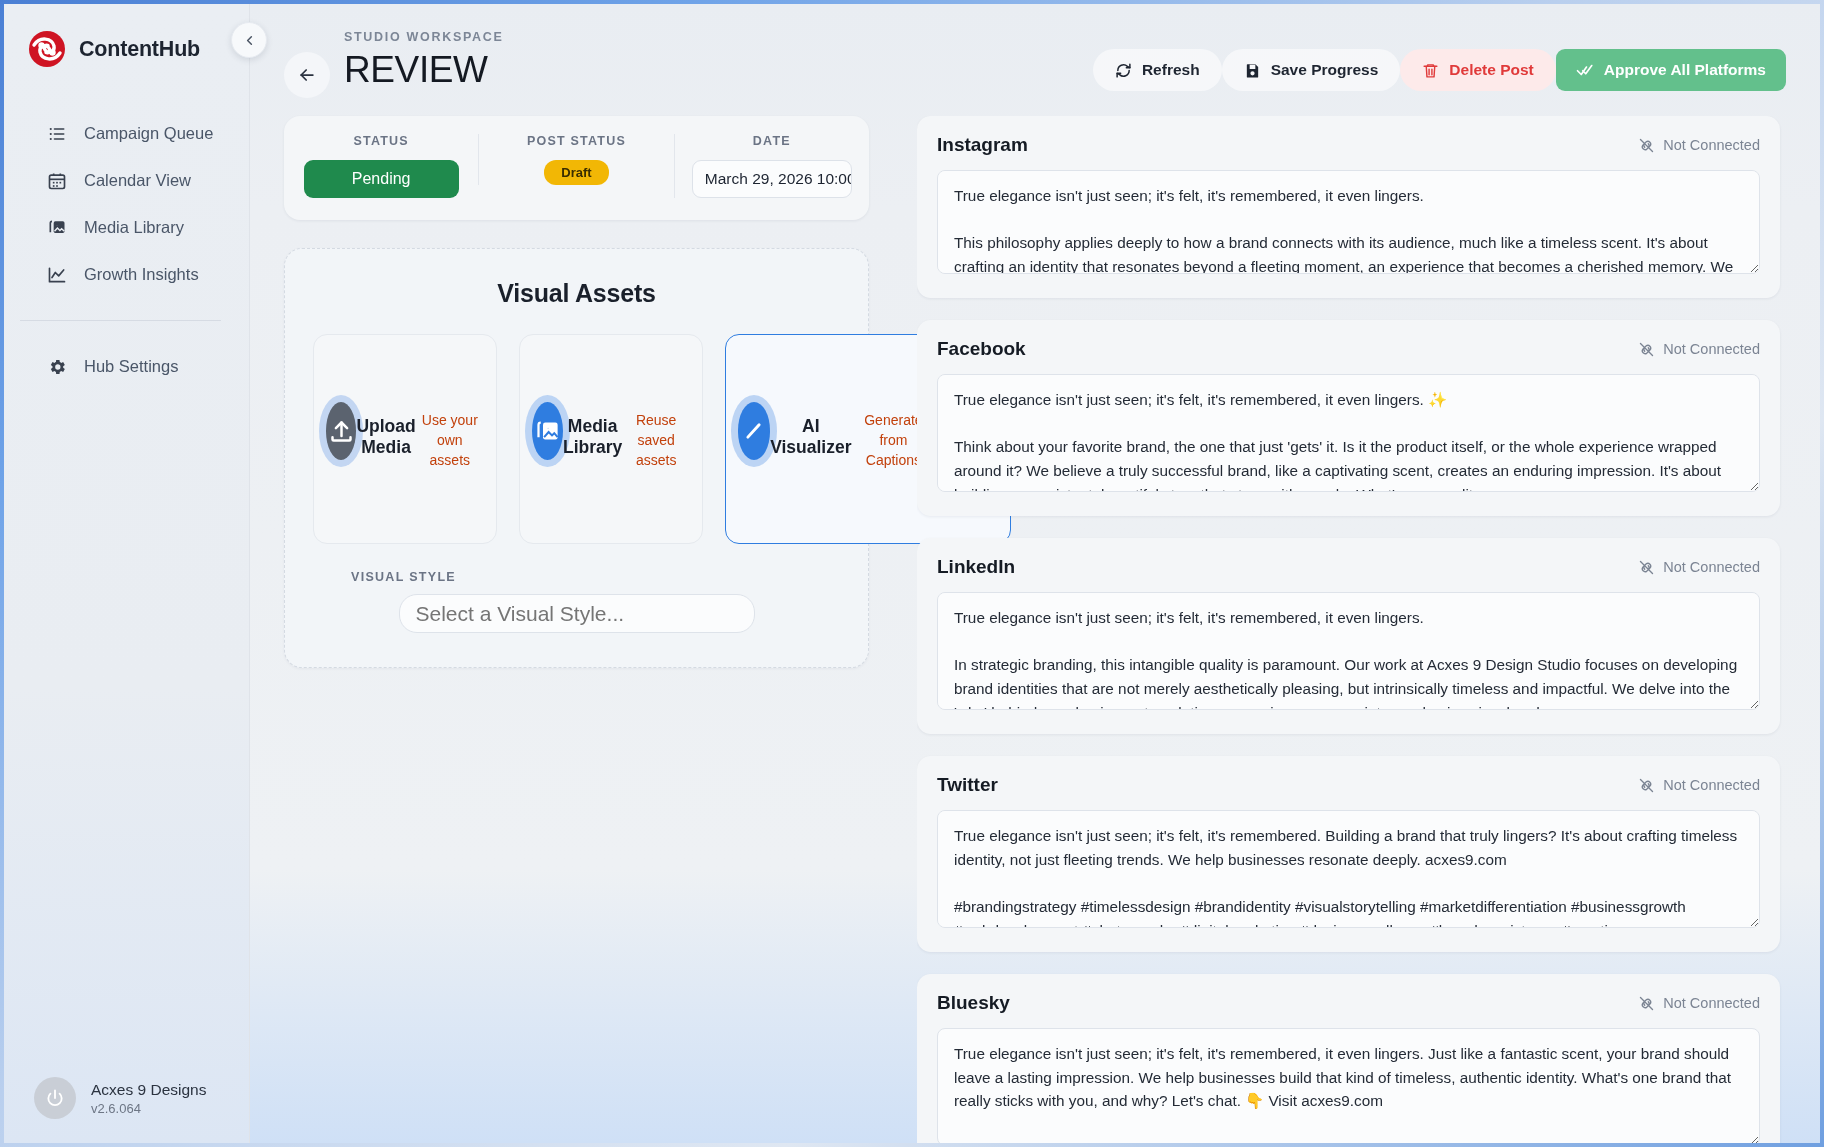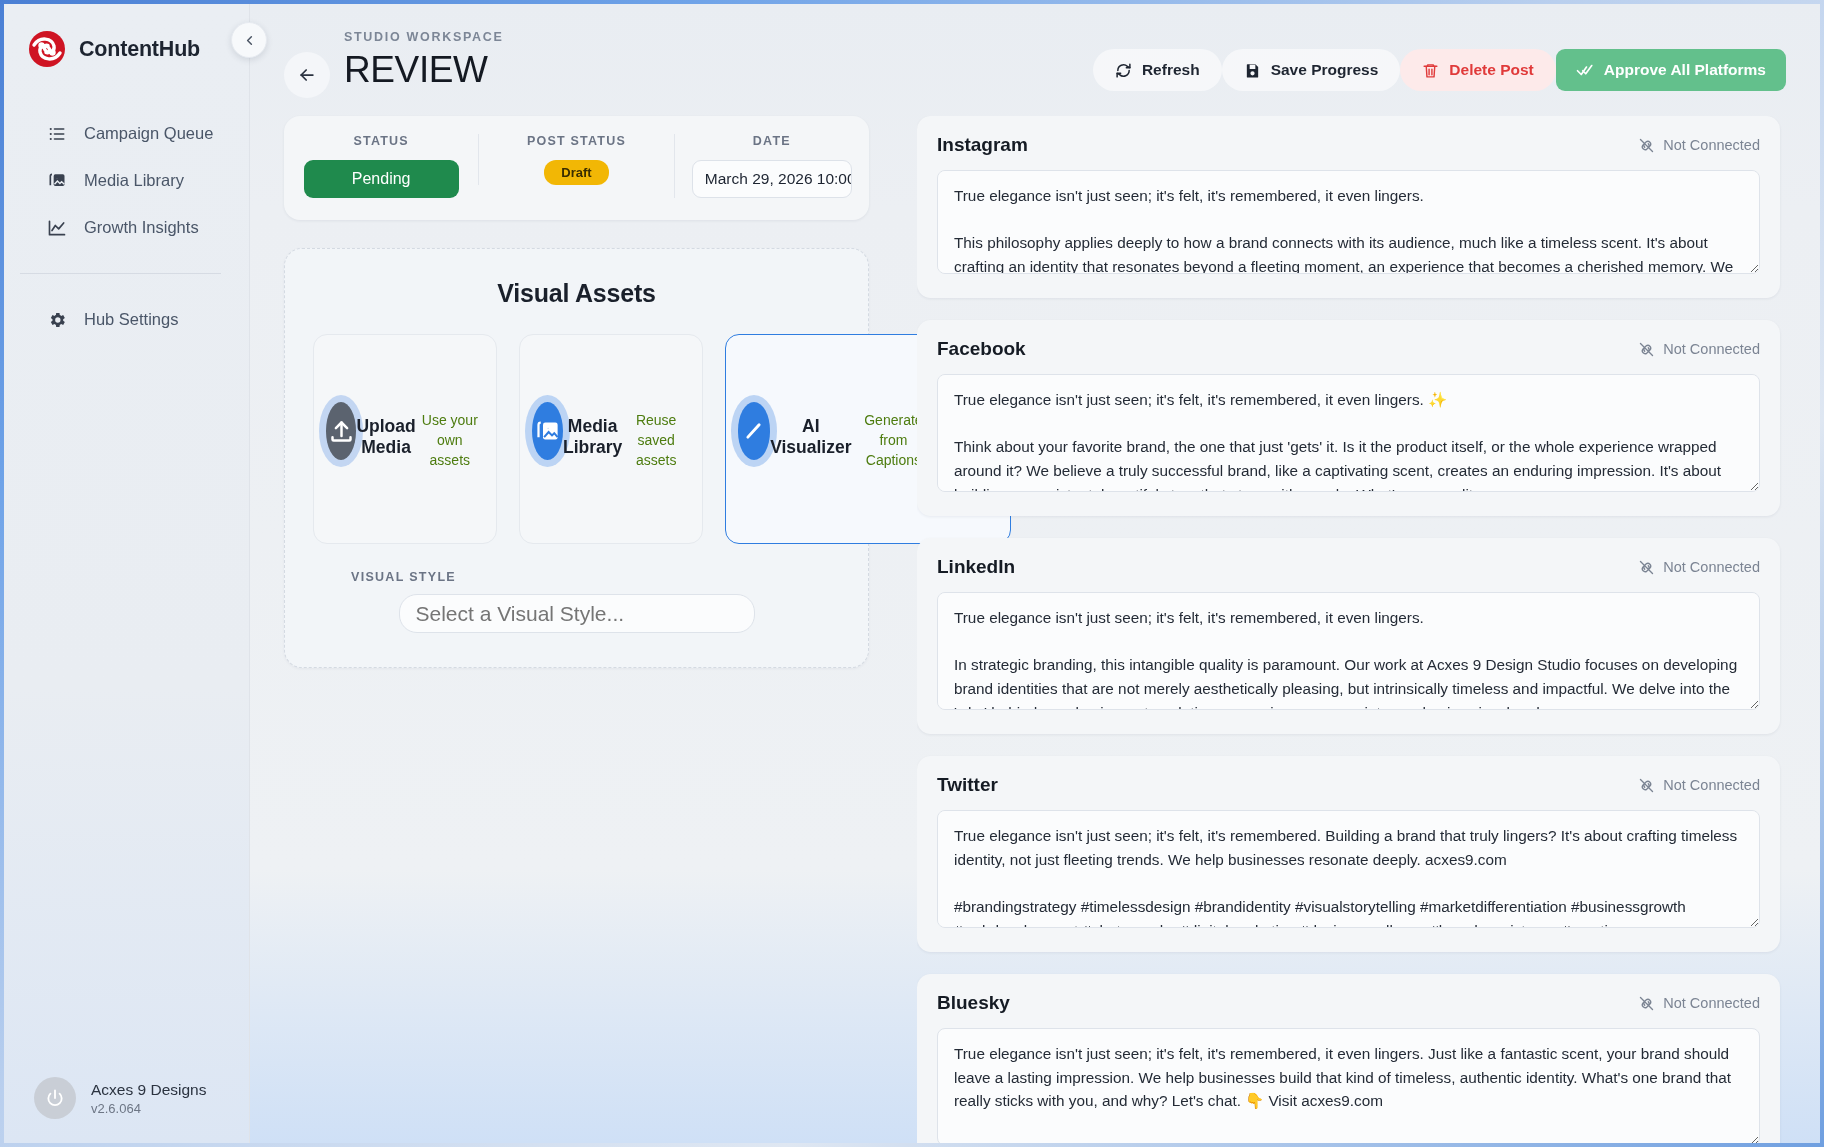--- a/index.html
+++ b/index.html
@@ -121,21 +121,21 @@
     cursor:pointer; min-height: 210px;
   }
   .asset-card.selected { border:1.5px solid #2f7de0; background:#f6f9fd; }
   .asset-ico {
     width:58px;height:58px;border-radius:50%;display:flex;align-items:center;justify-content:center;
     margin-bottom:18px; color:#fff;
   }
   .ico-grey { background:#5b636f; box-shadow: 0 0 0 7px #c3d6f2; }
   .ico-blue { background:#2f7de0; box-shadow: 0 0 0 7px #bcd4f4; }
   .asset-name { font-size:17.5px; font-weight:700; color:#1a202b; margin-bottom:6px; text-align:center; }
-  .asset-sub { font-size:14px; color:#4d7c0f; text-align:center; line-height:1.45; max-width:140px; }
+  .asset-sub { font-size:14px; color:#c2410c; text-align:center; line-height:1.45; max-width:140px; }
   .credits { margin-top:10px; background:#14181f; color:#fff; font-size:12.5px; font-weight:700; padding:5px 11px; border-radius:6px; }
 
   .style-label { font-size:12.5px; font-weight:700; letter-spacing:1.3px; color:#6b7485; margin: 26px 0 10px 38px; }
   .style-select {
     display:block; margin: 0 auto; width: 356px; height: 39px;
     background:#fbfcfd; border:1px solid #dee3ea; border-radius:18px;
     padding: 0 16px; font-size:21px; color:#3d4654; cursor:pointer;
     font-family:"Liberation Sans", sans-serif; line-height:34px;
   }
 
@@ -196,20 +196,36 @@
               <line x1="9" y1="12" x2="20" y2="12"></line>
               <line x1="9" y1="18" x2="20" y2="18"></line>
             <circle cx="4.5" cy="6" r="1.3" fill="currentColor" stroke="none"></circle>
             <circle cx="4.5" cy="12" r="1.3" fill="currentColor" stroke="none"></circle>
             <circle cx="4.5" cy="18" r="1.3" fill="currentColor" stroke="none"></circle>
           </svg>
         </span>
         <span>Campaign Queue</span>
       </div>
 
+      <div class="nav-item">
+        <span class="nav-ico">
+          <svg width="20" height="20" viewBox="0 0 24 24" fill="none" stroke="currentColor" stroke-width="2">
+            <rect x="3" y="5" width="18" height="16" rx="2"></rect>
+              <line x1="3" y1="10" x2="21" y2="10"></line>
+            <line x1="8" y1="3" x2="8" y2="6"></line>
+              <line x1="16" y1="3" x2="16" y2="6"></line>
+            <rect x="7" y="13" width="2" height="2" fill="currentColor" stroke="none"></rect>
+            <rect x="11" y="13" width="2" height="2" fill="currentColor" stroke="none"></rect>
+            <rect x="15" y="13" width="2" height="2" fill="currentColor" stroke="none"></rect>
+            <rect x="7" y="17" width="2" height="2" fill="currentColor" stroke="none"></rect>
+            <rect x="11" y="17" width="2" height="2" fill="currentColor" stroke="none"></rect>
+          </svg>
+        </span>
+        <span>Calendar View</span>
+      </div>
 
       <div class="nav-item">
         <span class="nav-ico">
           <svg width="20" height="20" viewBox="0 0 24 24" fill="none" stroke="currentColor" stroke-width="2">
             <path d="M4 17V6a2 2 0 0 1 2-2"></path>
             <rect x="8" y="4" width="13" height="14" rx="2" fill="currentColor" stroke="none"></rect>
             <circle cx="12" cy="9" r="1.3" fill="#eaeef3"></circle>
             <path d="M9 16l3.5-4 3 3 2-2 3.3 3" stroke="#eaeef3" stroke-width="1.7" fill="none"></path>
           </svg>
         </span>

